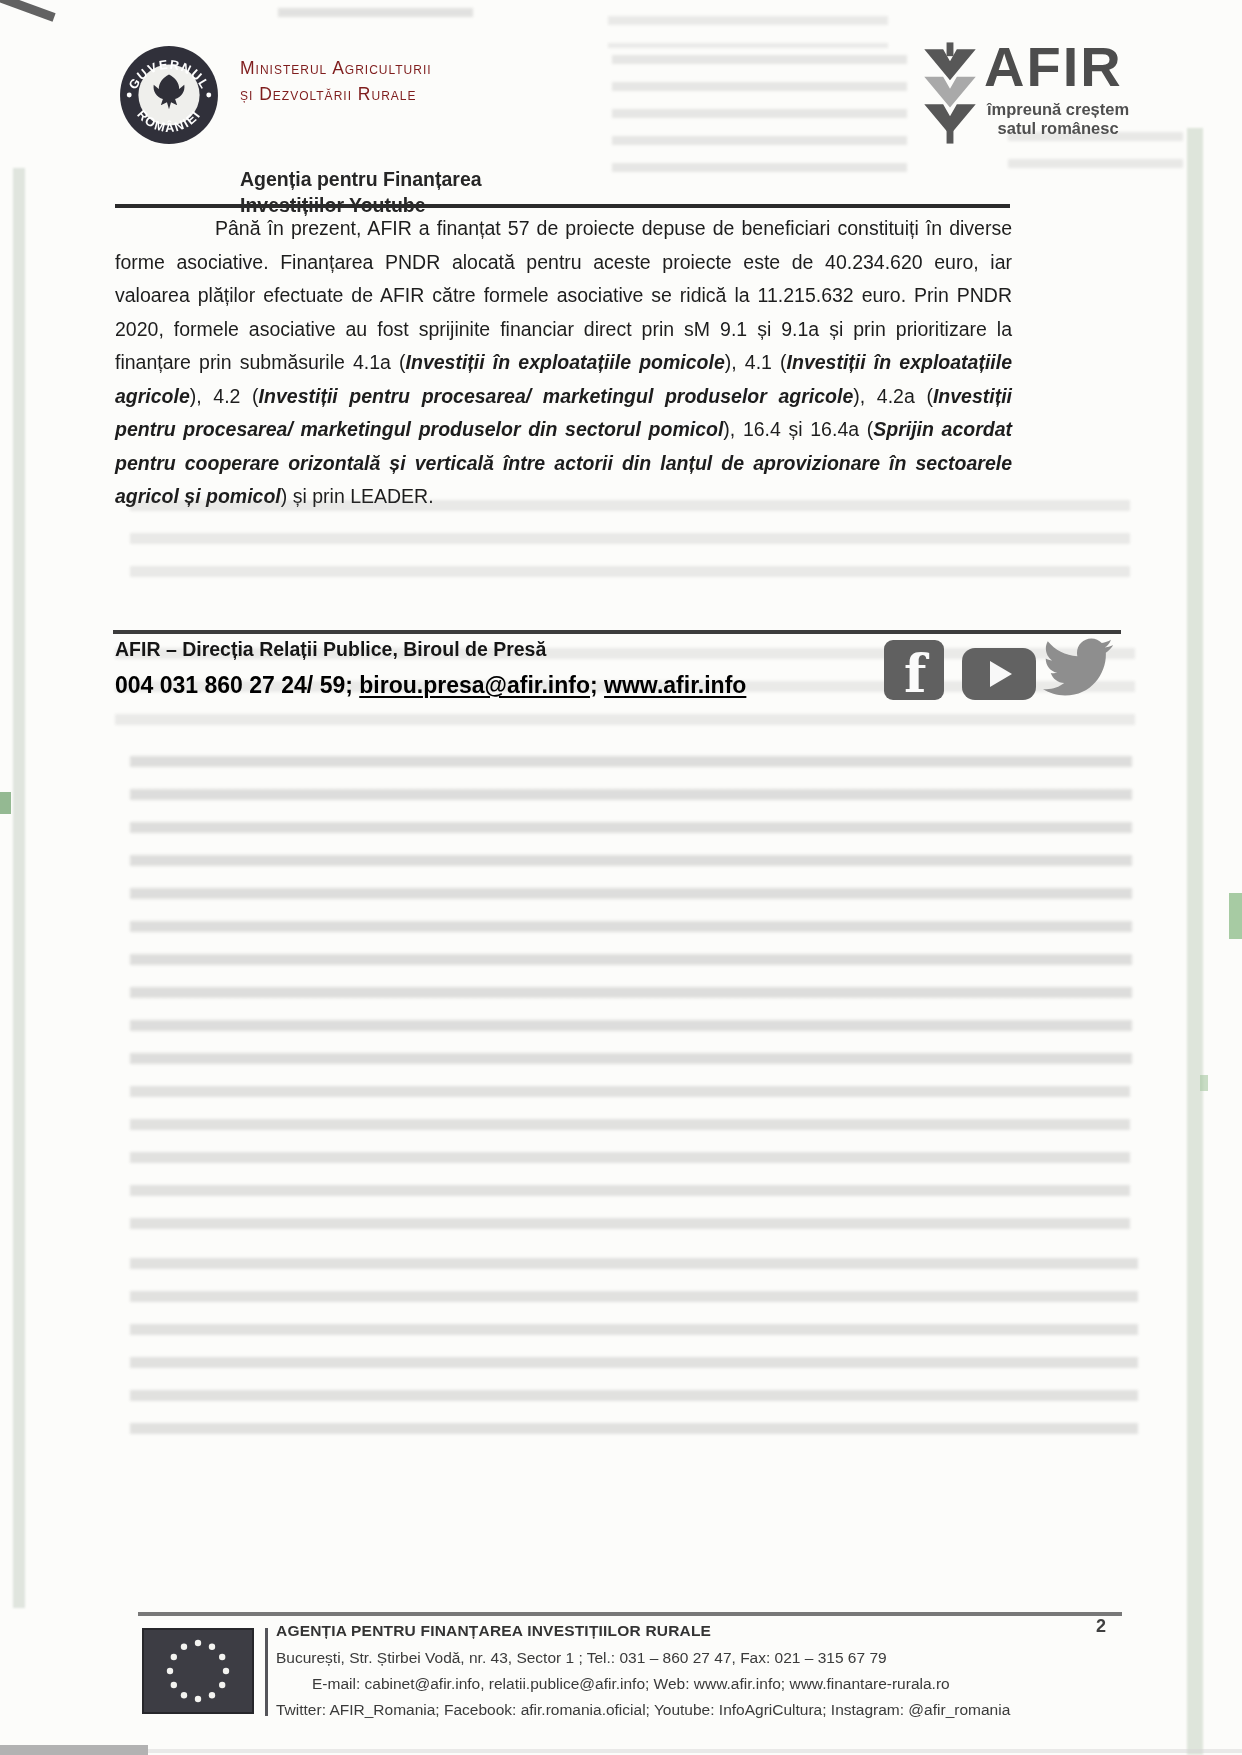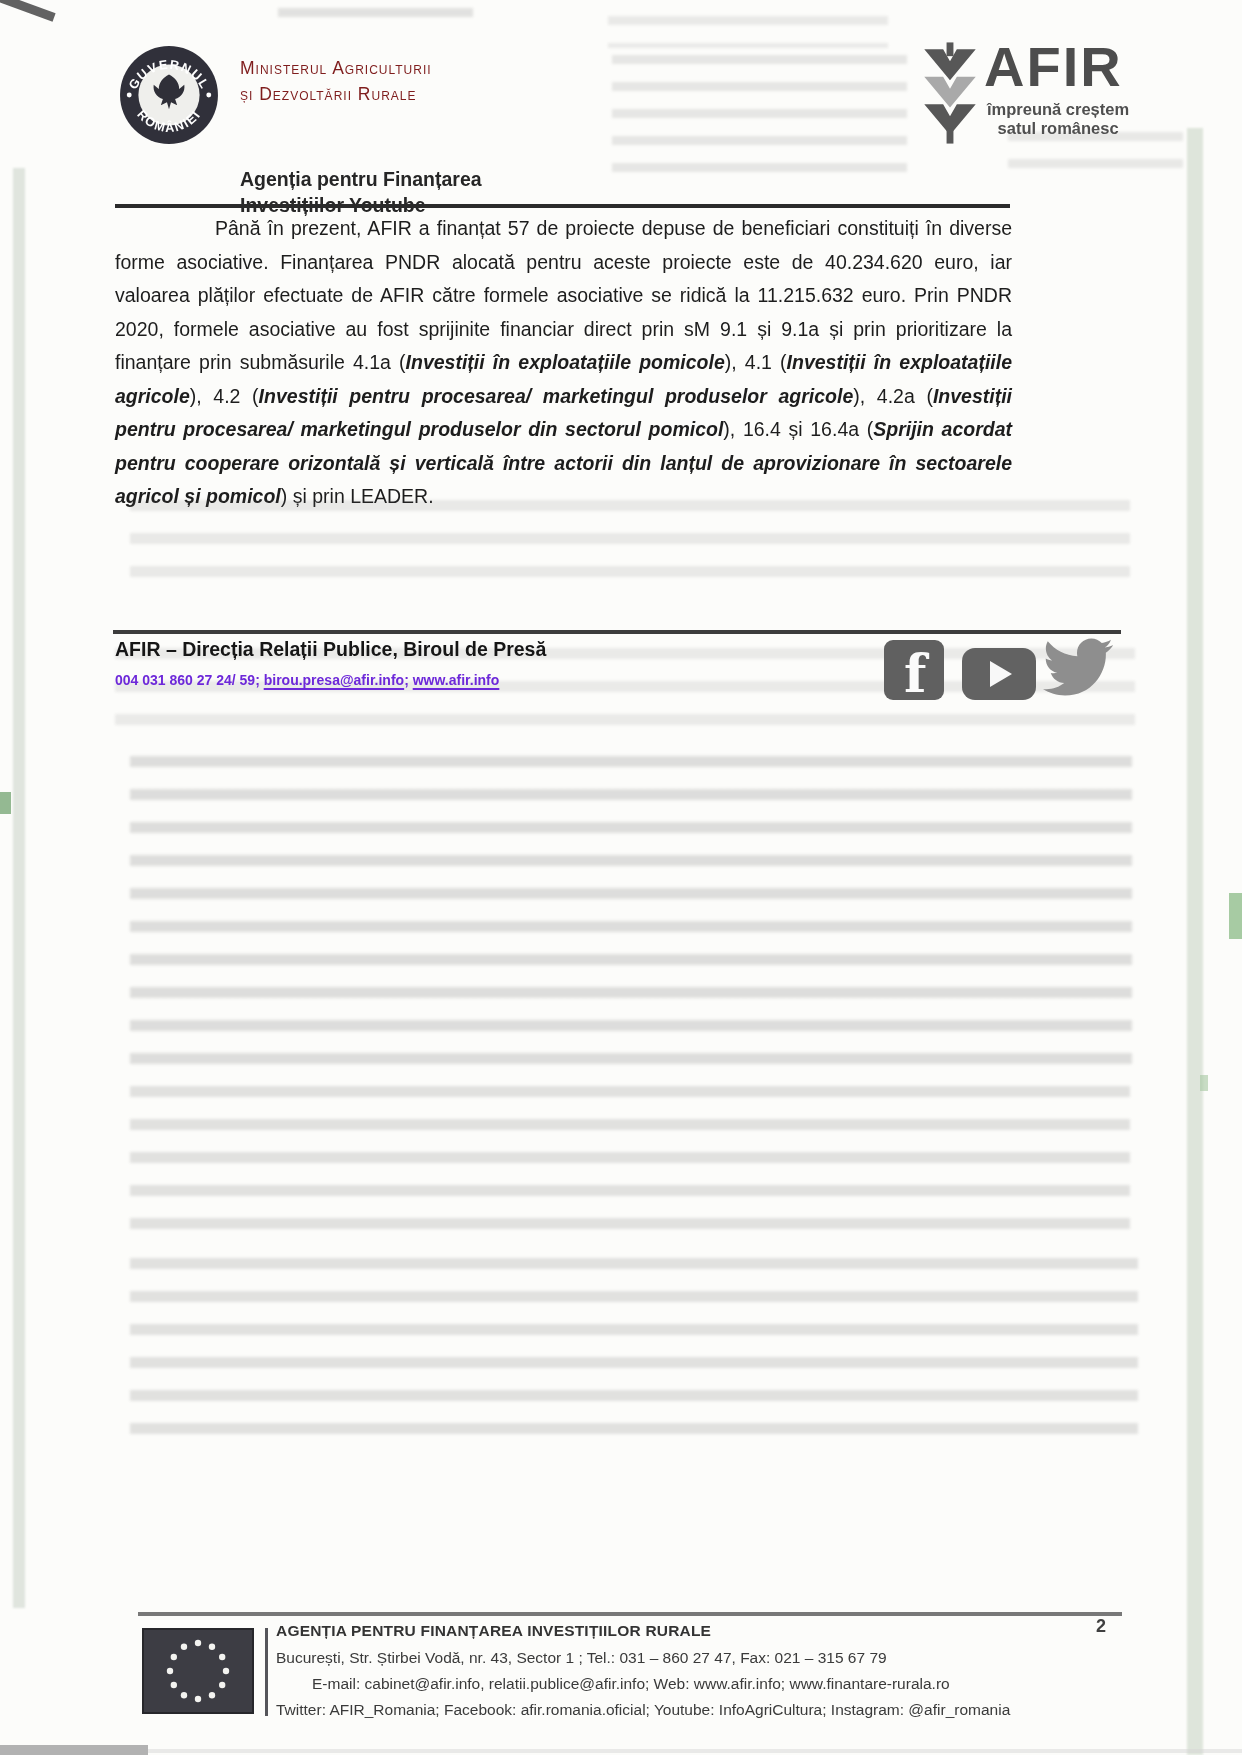--- a/index.html
+++ b/index.html
@@ -41,21 +41,21 @@
   .seg-n{font-style:normal;}
   .seg-bi{font-weight:700;font-style:italic;}
 
   
   .contact-title{
     position:absolute;left:115px;top:638px;
     font-size:19.5px;font-weight:700;color:#161616;z-index:3;
   }
   .contact-line{
     position:absolute;left:115px;top:672px;
-    font-size:14px;font-weight:700;color:#6d28d9;z-index:3;
+    font-size:23px;font-weight:700;color:#000000;z-index:3;
   }
   .ulink{text-decoration:underline;text-decoration-thickness:2px;text-underline-offset:3px;}
 
   
   .fb-icon{
     position:absolute;left:884px;top:640px;width:60px;height:60px;
     background:#606060;border-radius:9px;z-index:3;overflow:hidden;
   }
   .fb-f{position:absolute;left:20px;top:4px;color:#fbfbfb;font-size:52px;font-weight:700;
     font-family:"DejaVu Serif",serif;line-height:60px;}

